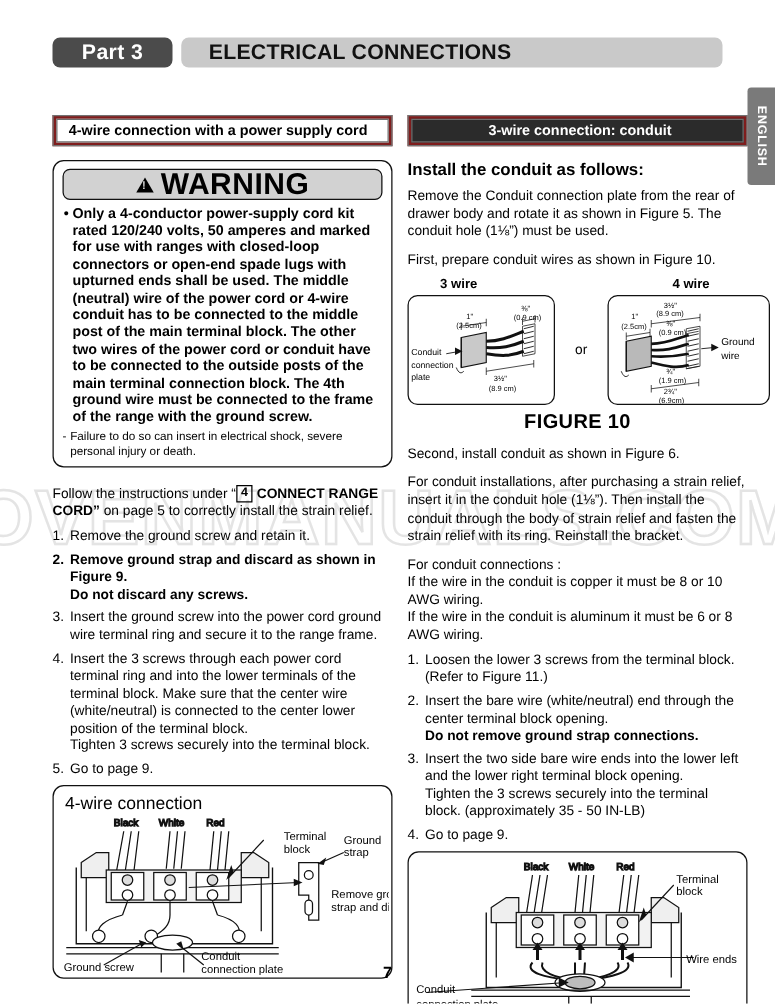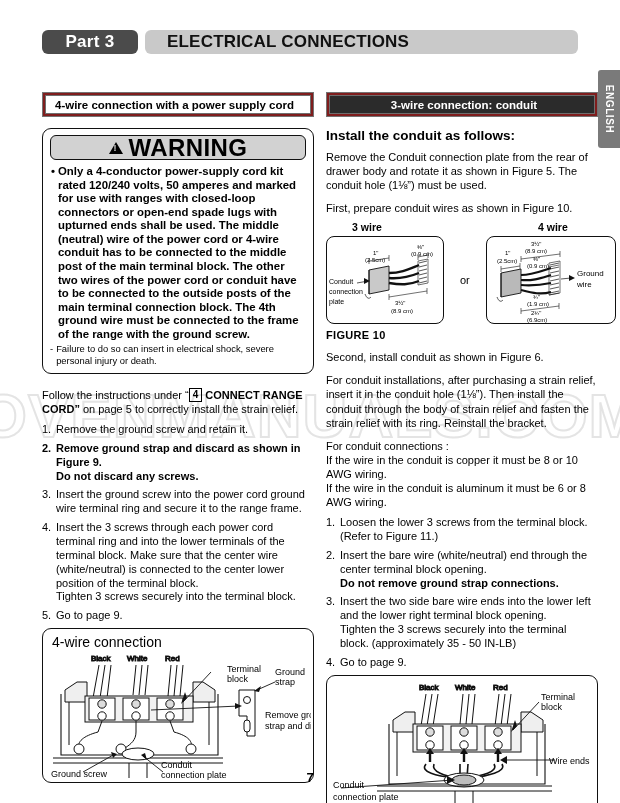--- a/index.html
+++ b/index.html
@@ -208,21 +208,22 @@
     position: relative;
     overflow: hidden;
     background: #fff;
   }
   .fig-title {
     font-size: 14px;
     color: #000;
     padding: 5px 0 0 9px;
   }
   .fig-caption {
-    font-size: 11px;
+    text-align: center;
+    font-size: 16px;
     font-weight: bold;
     margin-top: 5px;
     color: #000;
     letter-spacing: .3px;
   }
   .fig-10-wrap { display: flex; align-items: center; gap: 16px; }
   .fig-10-box {
     border: 1.4px solid #111;
     border-radius: 8px;
     position: relative;

